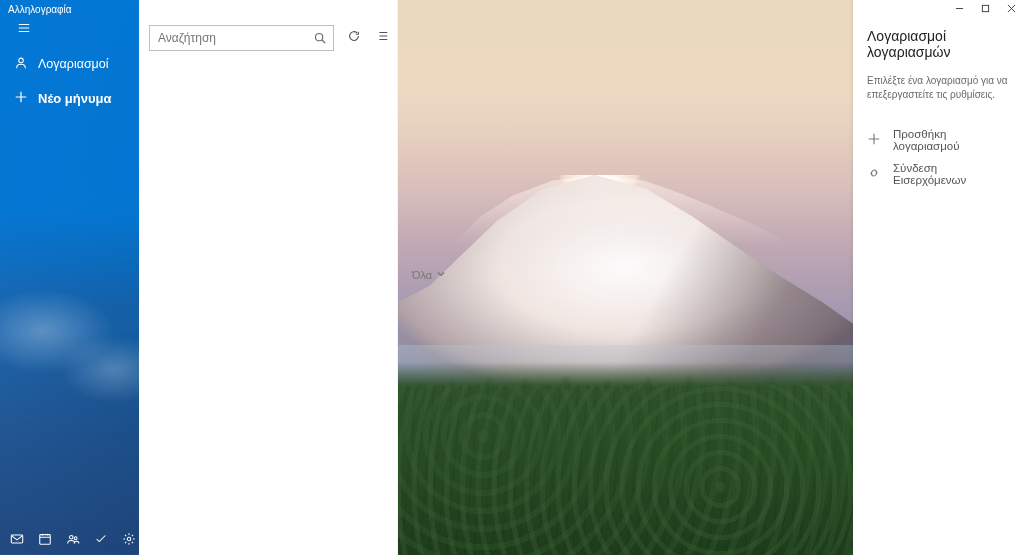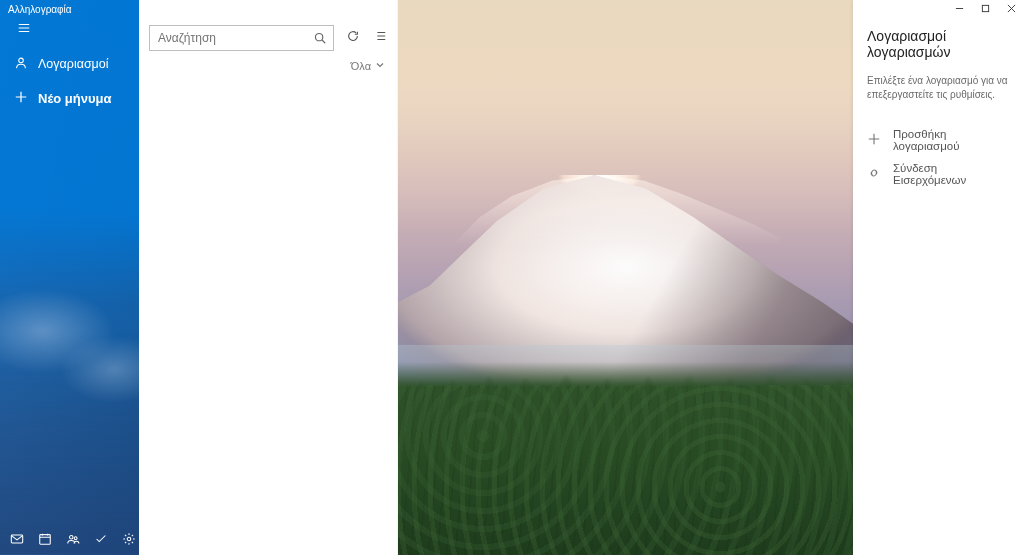--- a/index.html
+++ b/index.html
@@ -68,39 +68,39 @@
   }
   .sidebar-bottom .ic {
     width: 16px; height: 16px; display: flex; align-items: center; justify-content: center;
     color: #fff;
   }
   .sidebar-bottom svg { width: 14px; height: 14px; }
 
   
   .list-col {
     position: absolute; left: 139px; top: 0; width: 259px; height: 555px;
-    background: #fff; display: flex; flex-direction: column;
+    background: #fff; display: flex; 
     border-right: 1px solid rgba(0,0,0,0.04);
   }
   .list-toolbar {
     height: 44px; display: flex; align-items: center; gap: 12px; padding: 0 10px; margin-top: 16px;
   }
   .search {
     flex: 1; height: 26px; border: 1px solid #bfbfbf; background: #fff;
     display: flex; align-items: center; padding: 0 6px 0 8px; color: #8a8a8a;
     font-size: 12px; position: relative;
   }
   .search input {
     border: none; outline: none; flex: 1; font-size: 12px; color: #444; background: transparent;
   }
   .search .sicon { width: 14px; height: 14px; color: #666; }
   .tool-ic { width: 16px; height: 16px; color: #555; display: flex; align-items: center; justify-content: center;}
   .tool-ic svg { width: 14px; height: 14px; }
   .filter-row {
-    display: flex; justify-content: flex-end; padding: 0 12px 6px 12px;
+    display: flex; justify-content: flex-end; align-items: center; padding: 0 12px 6px 12px;
     color: #777; font-size: 11px; gap: 4px;
   }
   .filter-row svg { width: 10px; height: 10px; }
 
   
   .content {
     position: absolute; left: 398px; top: 0; width: 455px; height: 555px;
     overflow: hidden;
   }
   .wallpaper {

